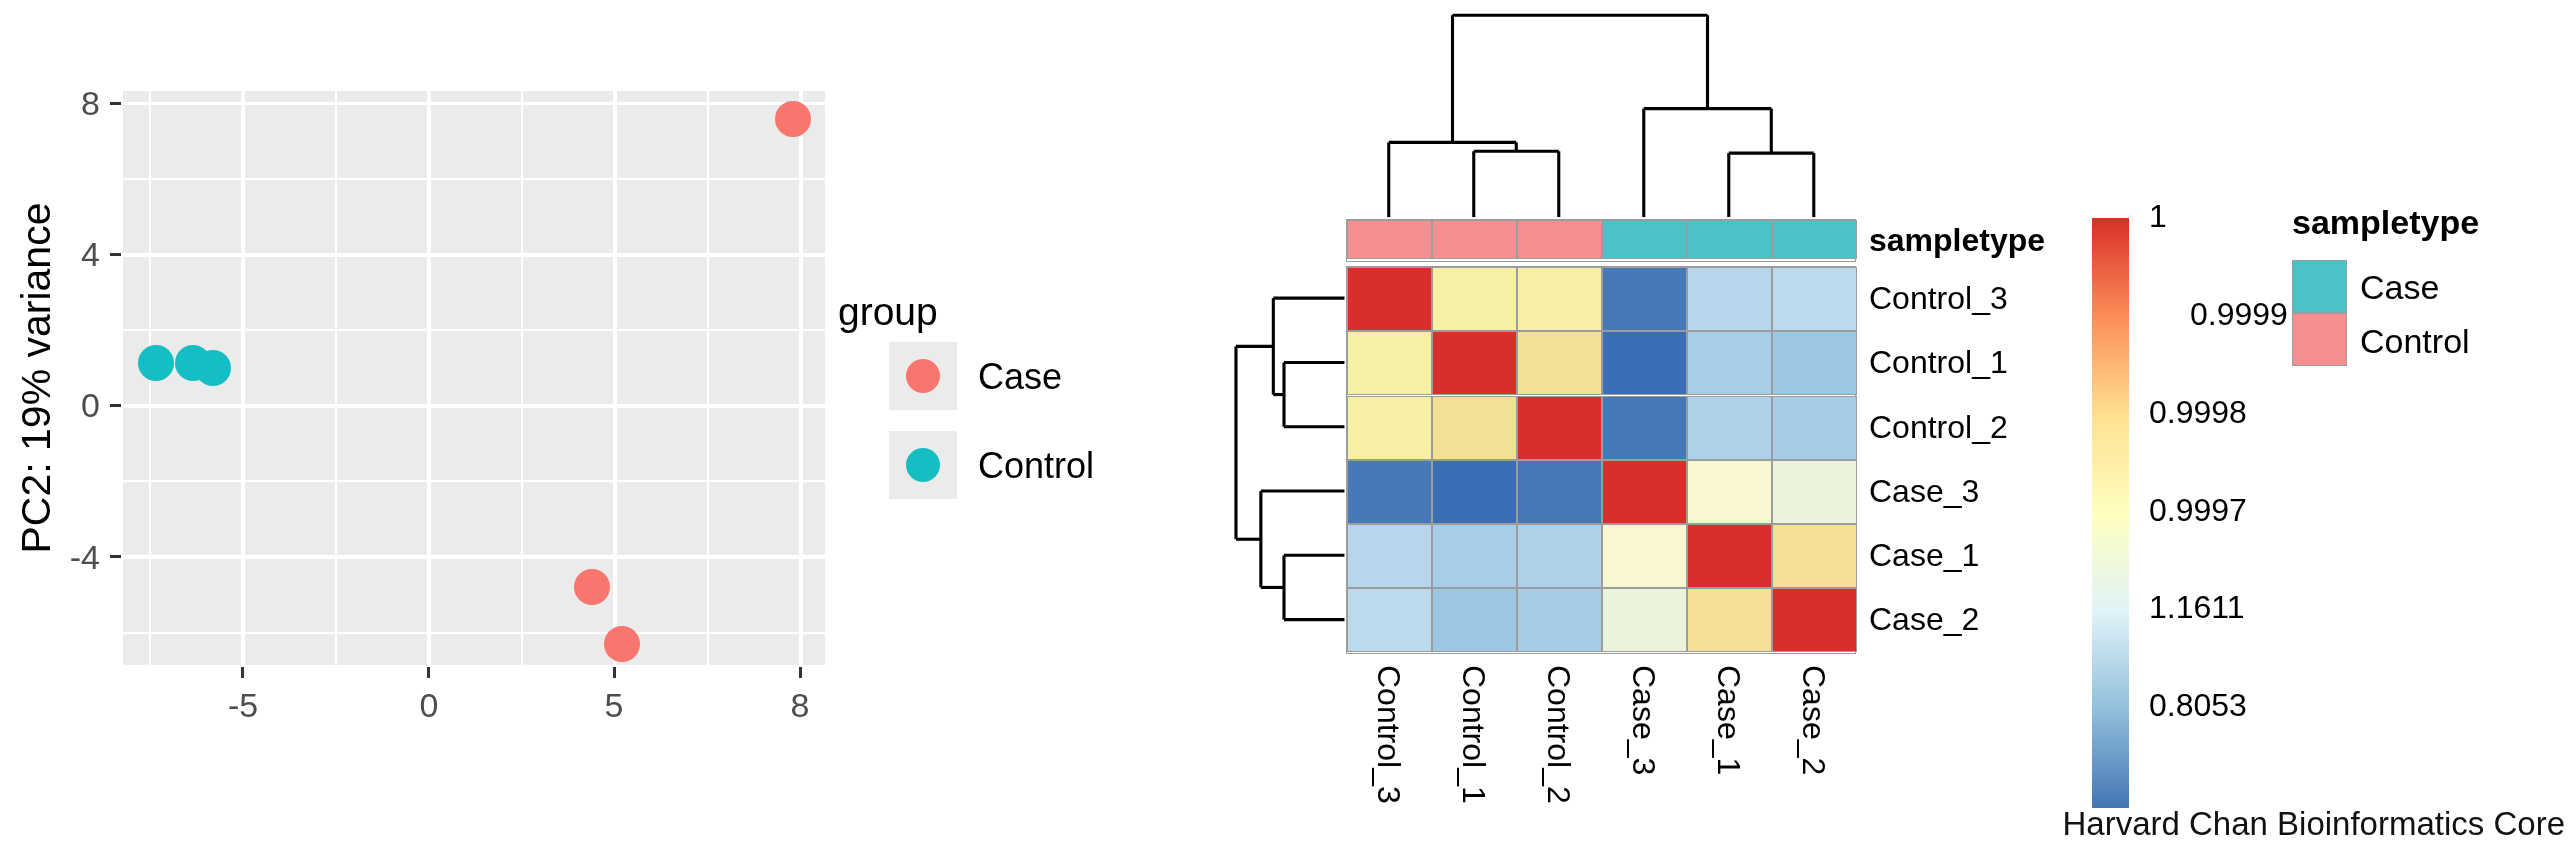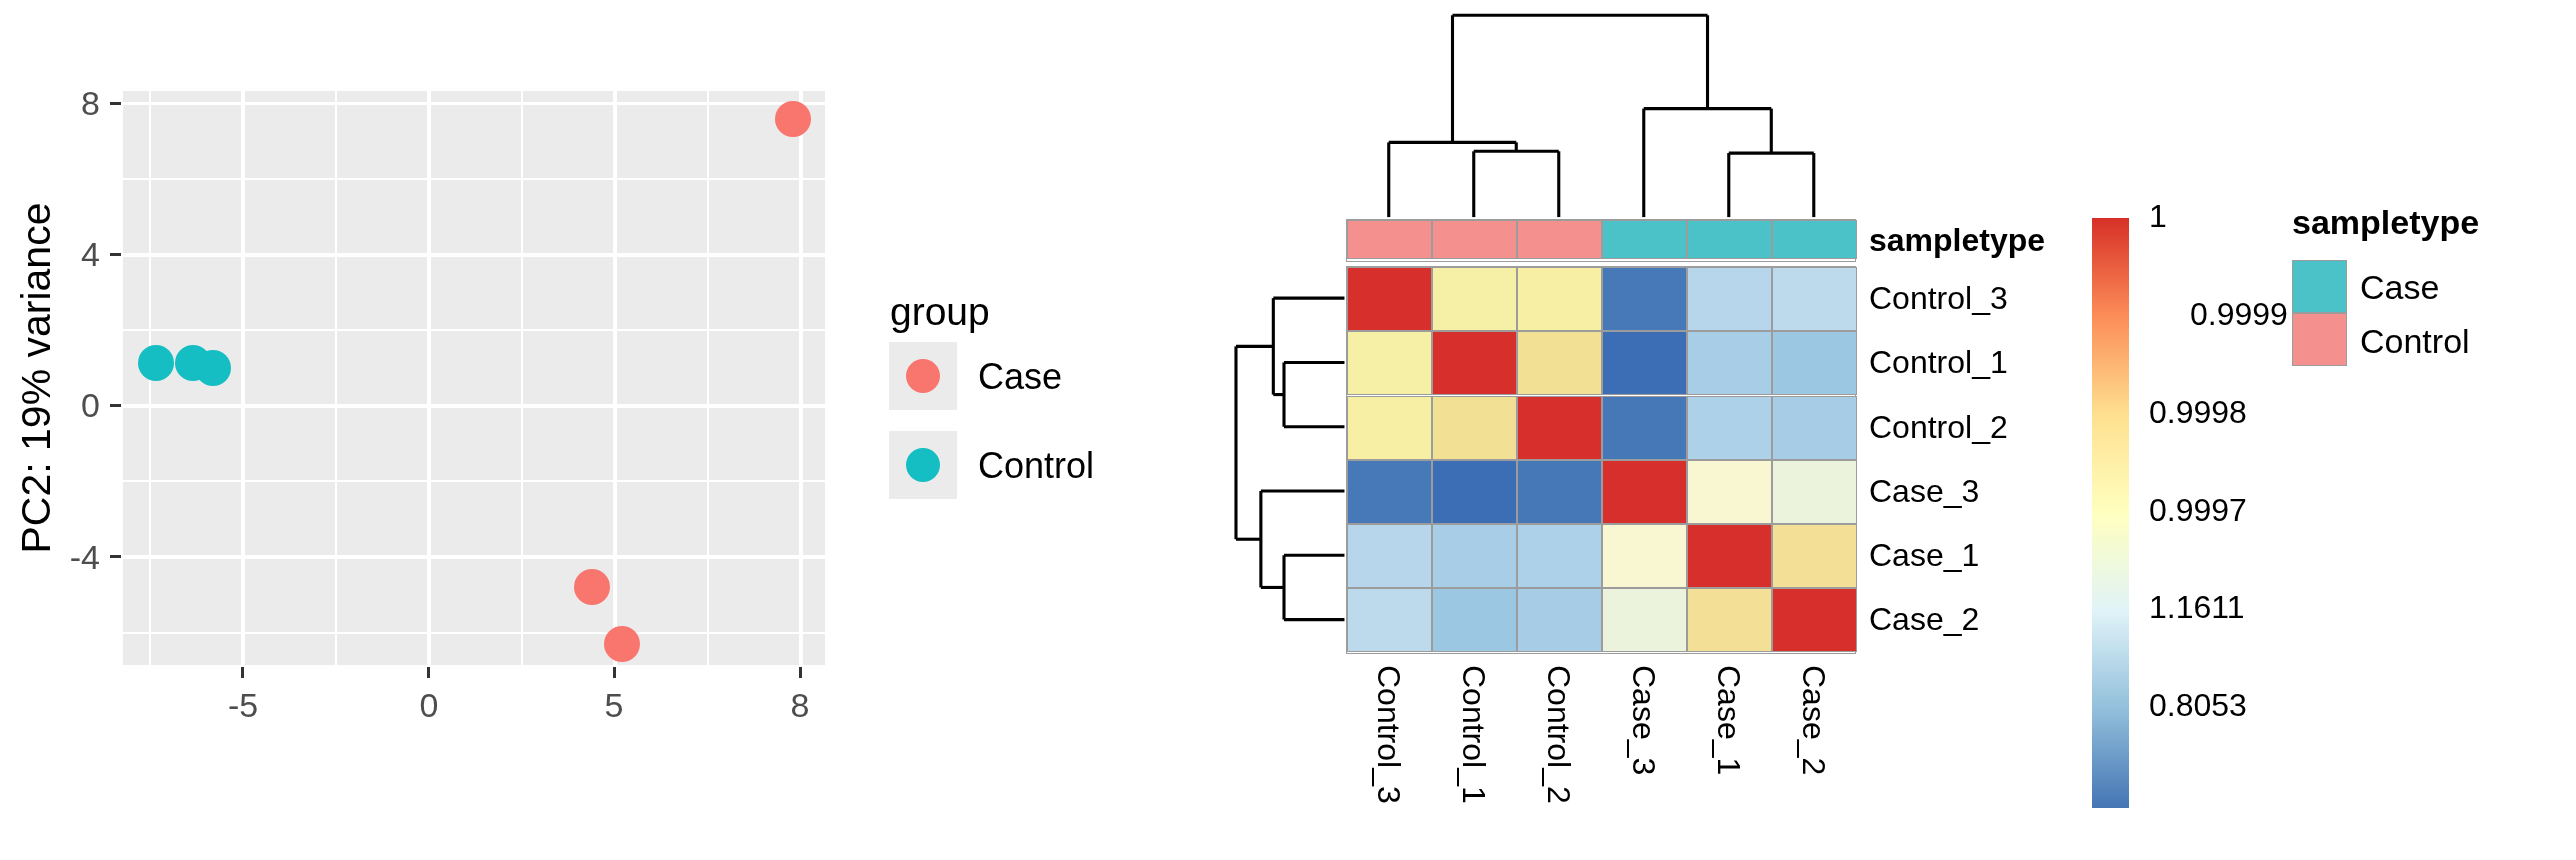--- a/index.html
+++ b/index.html
@@ -80,21 +80,21 @@
       <div class="tick-mark" style="left: 110px; top: 253px; width: 10.7px; height: 2.7px;"></div>
       <div class="tick-label" style="left: 100px; top: 254px; transform: translate(-100%, -50%);">4</div>
       <div class="tick-mark" style="left: 110px; top: 404px; width: 10.7px; height: 2.7px;"></div>
       <div class="tick-label" style="left: 100px; top: 405px; transform: translate(-100%, -50%);">0</div>
       <div class="tick-mark" style="left: 110px; top: 555px; width: 10.7px; height: 2.7px;"></div>
       <div class="tick-label" style="left: 100px; top: 557px; transform: translate(-100%, -50%);">-4</div>
     </div>
 
   <span class="axis-title" id="y-title" style="left:36px;top:378px;transform:translate(-50%,-50%) rotate(-90deg);">PC2: 19% variance</span>
 
-  <span class="legend-title" style="left:890px;top:292px;">group</span>
+  <span class="legend-title" style="left:838px;top:292px;">group</span>
   <div class="legend-key" style="left:889px;top:342px;">
     <span class="legend-dot" id="legend-dot-case" style="background: rgb(248, 118, 109);"></span>
   </div>
   <span class="legend-label" style="left:978px;top:359px;">Case</span>
   <div class="legend-key" style="left:889px;top:431px;">
     <span class="legend-dot" id="legend-dot-control" style="background: rgb(20, 190, 195);"></span>
   </div>
   <span class="legend-label" style="left:978px;top:448px;">Control</span>
 
   <svg class="dendro-svg" id="dendro-svg" width="2576" height="861" viewBox="0 0 2897 968">
@@ -202,14 +202,15 @@
       <div class="cbar-tick" style="top: 607px;">1.1611</div>
       <div class="cbar-tick" style="top: 705px;">0.8053</div>
     </div>
 
   <span class="st-title">sampletype</span>
   <div class="st-swatch" style="top: 260px; background: rgb(74, 194, 200);" id="st-swatch-case"></div>
   <span class="st-label" style="top:287px;">Case</span>
   <div class="st-swatch" style="top: 313px; background: rgb(244, 145, 142);" id="st-swatch-control"></div>
   <span class="st-label" style="top:341px;">Control</span>
 
+  <span class="credit">Harvard Chan Bioinformatics Core</span>
 </div>
 
 
 </body></html>

